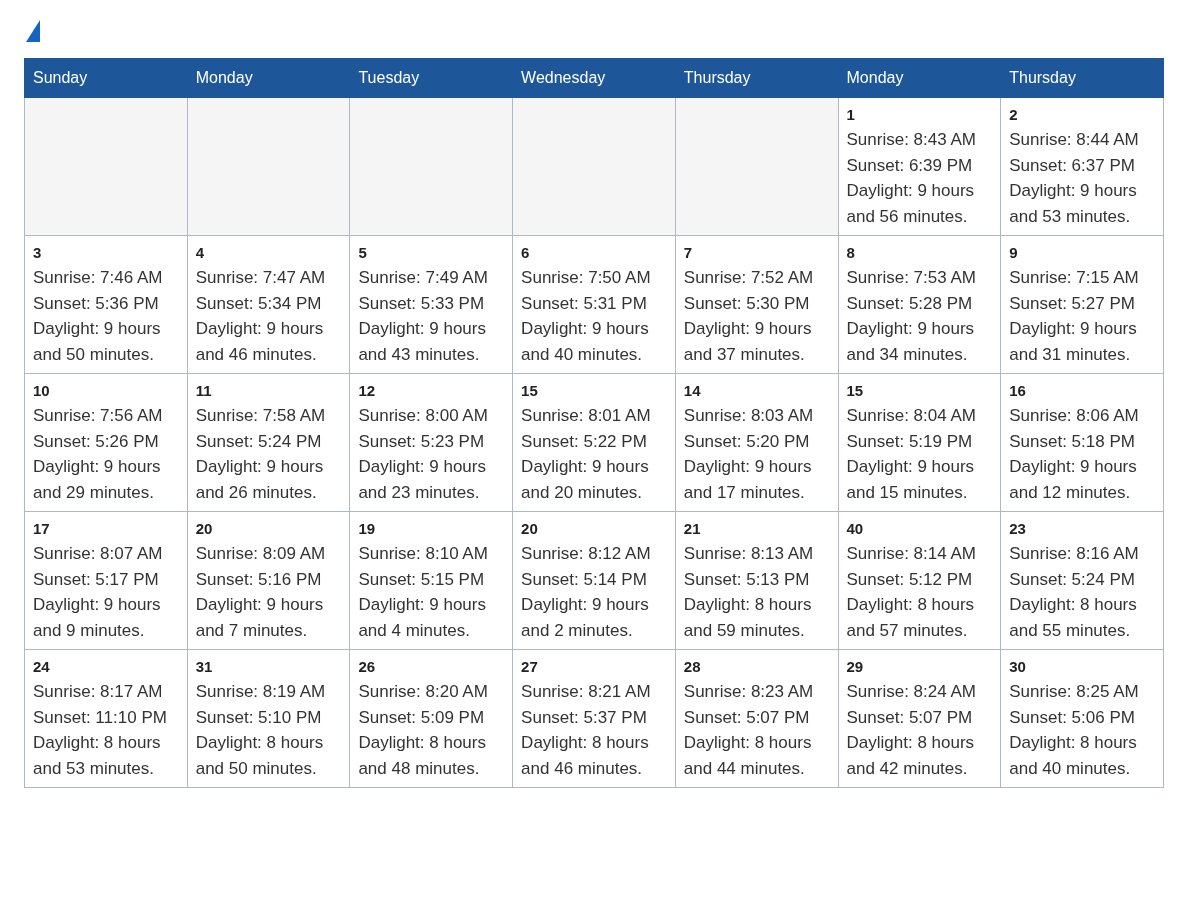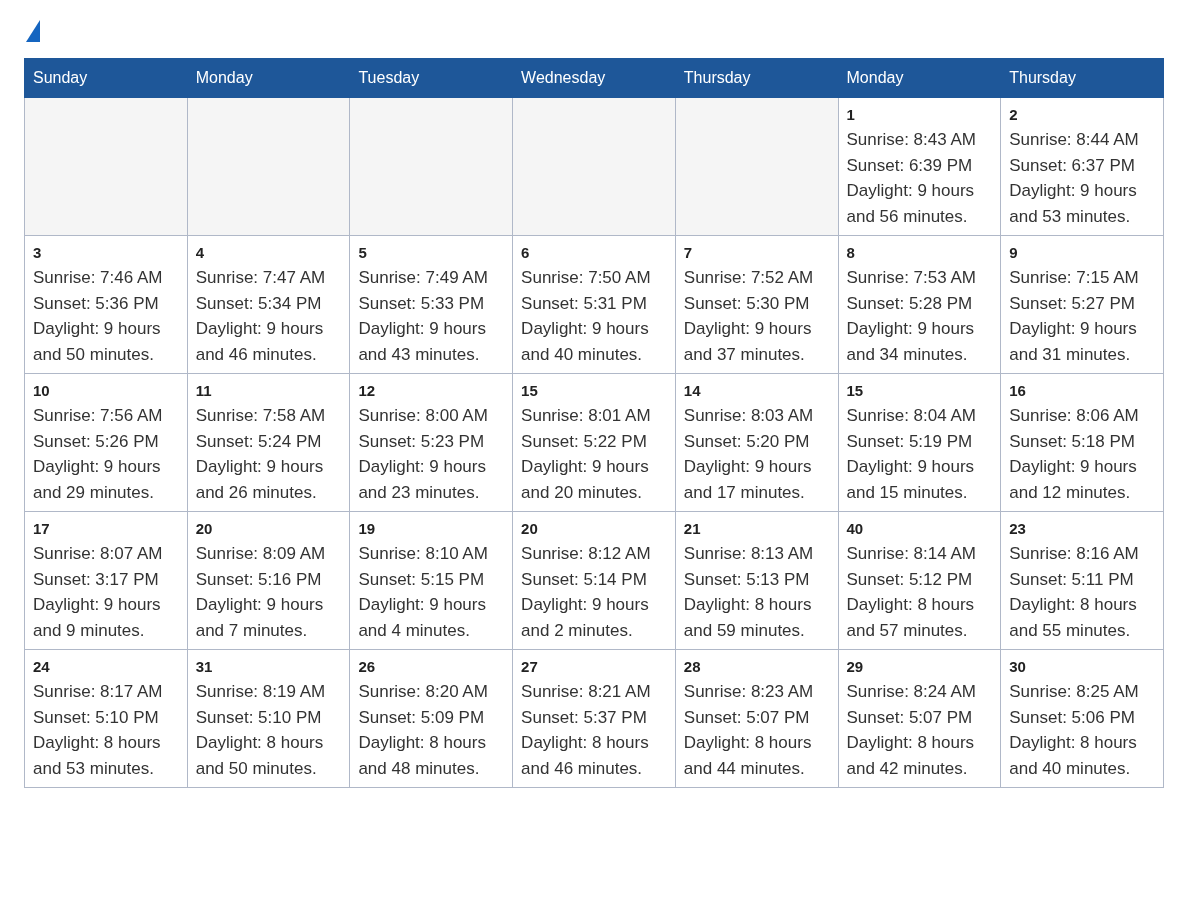--- a/index.html
+++ b/index.html
@@ -249,21 +249,21 @@
           <div class="day-info">Sunrise: 8:06 AM
 Sunset: 5:18 PM
 Daylight: 9 hours
 and 12 minutes.</div>
         </td>
       </tr>
       <tr>
         <td>
           <span class="day-number">17</span>
           <div class="day-info">Sunrise: 8:07 AM
-Sunset: 3:17 PM
+Sunset: 5:17 PM
 Daylight: 9 hours
 and 9 minutes.</div>
         </td>
         <td>
           <span class="day-number">20</span>
           <div class="day-info">Sunrise: 8:09 AM
 Sunset: 5:16 PM
 Daylight: 9 hours
 and 7 minutes.</div>
         </td>
@@ -291,30 +291,30 @@
         <td>
           <span class="day-number">40</span>
           <div class="day-info">Sunrise: 8:14 AM
 Sunset: 5:12 PM
 Daylight: 8 hours
 and 57 minutes.</div>
         </td>
         <td>
           <span class="day-number">23</span>
           <div class="day-info">Sunrise: 8:16 AM
-Sunset: 5:11 PM
+Sunset: 5:24 PM
 Daylight: 8 hours
 and 55 minutes.</div>
         </td>
       </tr>
       <tr>
         <td>
           <span class="day-number">24</span>
           <div class="day-info">Sunrise: 8:17 AM
-Sunset: 5:10 PM
+Sunset: 11:10 PM
 Daylight: 8 hours
 and 53 minutes.</div>
         </td>
         <td>
           <span class="day-number">31</span>
           <div class="day-info">Sunrise: 8:19 AM
 Sunset: 5:10 PM
 Daylight: 8 hours
 and 50 minutes.</div>
         </td>

